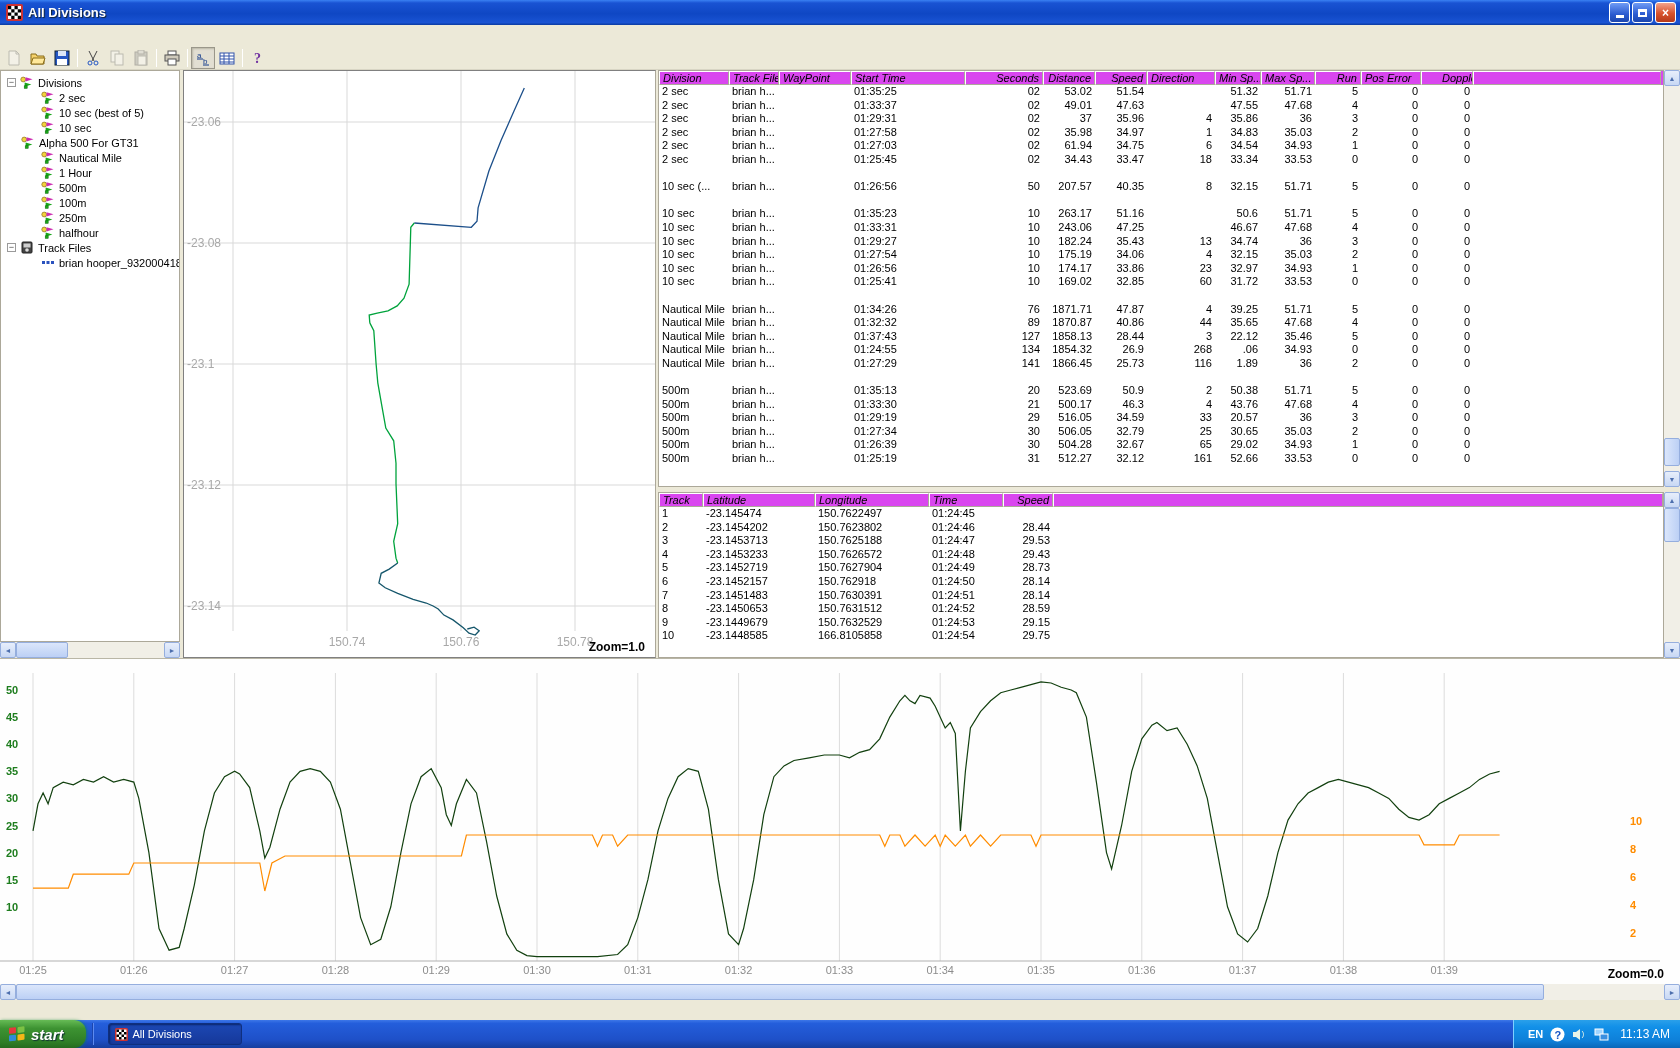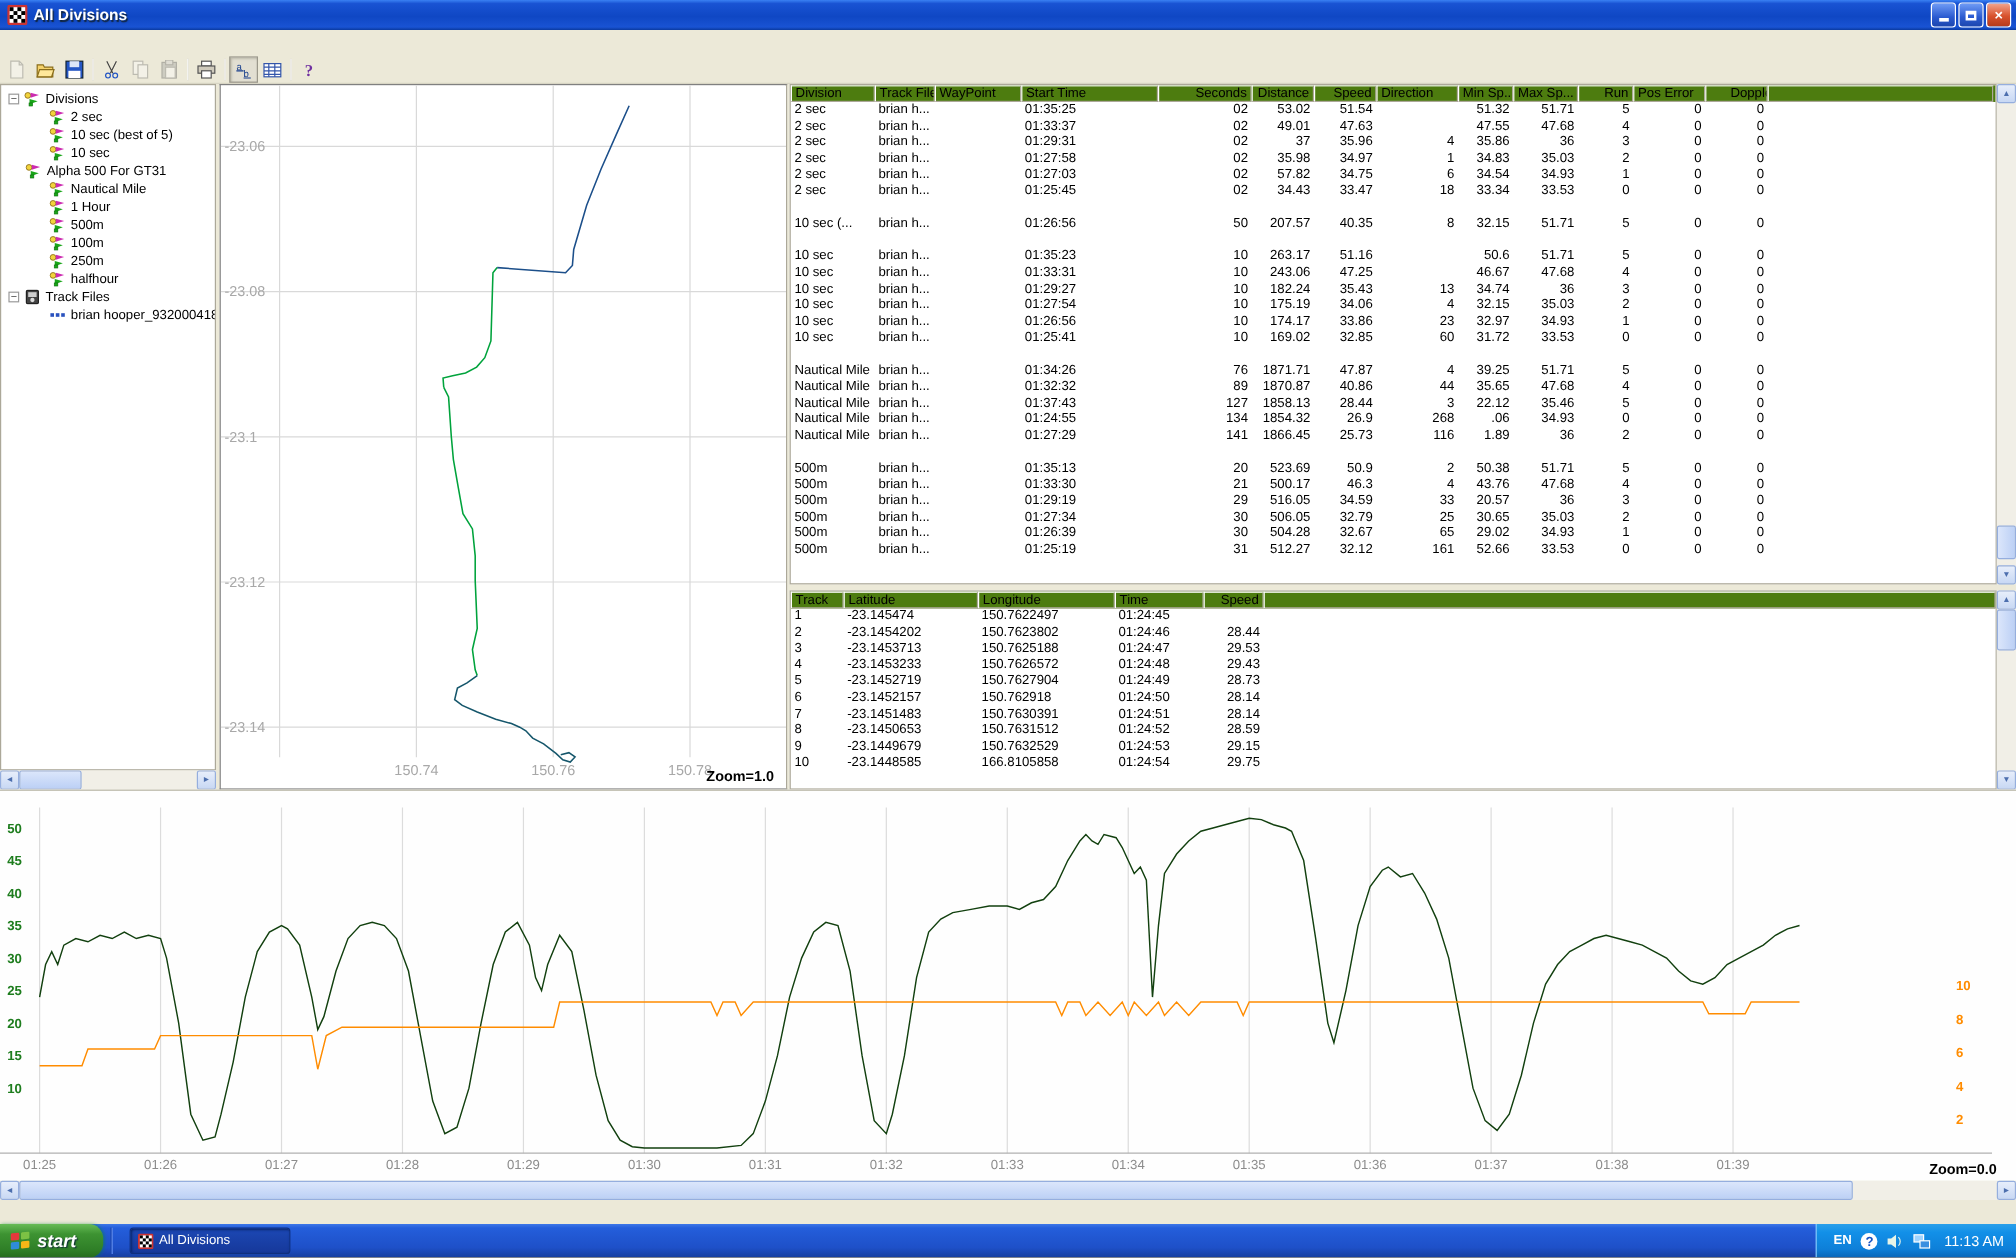--- a/index.html
+++ b/index.html
@@ -46,21 +46,21 @@
     border:1px solid #95aede;border-radius:2px;}
   .sb-thumb.h{background:linear-gradient(180deg,#dbe6fb,#bcd0f5);}
   
   .map-panel{position:absolute;left:183px;top:0;width:473px;height:588px;background:#fff;
     border:1px solid #808080;border-right:1px solid #aca899;}
   .map-zoom{position:absolute;right:10px;bottom:3px;font-size:12px;font-weight:600;color:#000;}
   
   .right-panel{position:absolute;left:658px;top:0;width:1022px;height:588px;background:#ece9d8;}
   .rt-upper{position:absolute;left:0;top:0;width:1006px;height:417px;background:#fff;border:1px solid #aca899;overflow:hidden;}
   .rt-lower{position:absolute;left:0;top:422px;width:1006px;height:166px;background:#fff;border:1px solid #aca899;overflow:hidden;}
-  .hrow{display:flex;height:14px;background:#4d7c0f;}
+  .hrow{display:flex;height:14px;background:#d946ef;font-style:italic;}
   .hcell{height:14px;line-height:13px;padding:0 3px;border-top:1px solid #fff;border-left:1px solid #fff;
     border-right:1px solid #aca899;border-bottom:1px solid #aca899;overflow:hidden;white-space:nowrap;}
   .trow{display:flex;height:13.6px;line-height:13.6px;}
   .tcell{padding:0 3px;overflow:hidden;white-space:nowrap;}
   .al{text-align:left;} .ar{text-align:right;}
   
   .chart-panel{position:absolute;left:0;top:658px;width:1680px;height:326px;background:#fefefe;border-top:1px solid #b9b6a6;}
   .chart-zoom{position:absolute;right:16px;bottom:3px;font-size:12px;font-weight:600;color:#000;}
   
   .statusbar{position:absolute;left:0;top:1000px;width:1680px;height:20px;background:#ece9d8;
@@ -446,21 +446,21 @@
             <span class="tcell ar" style="width: 46px;">2</span>
             <span class="tcell ar" style="width: 60px;">0</span>
             <span class="tcell ar" style="width: 52px;">0</span>
           </div>
           <div class="trow">
             <span class="tcell al" style="width: 70px;">2 sec</span>
             <span class="tcell al" style="width: 50px;">brian h...</span>
             <span class="tcell al" style="width: 72px;"></span>
             <span class="tcell al" style="width: 114px;">01:27:03</span>
             <span class="tcell ar" style="width: 78px;">02</span>
-            <span class="tcell ar" style="width: 52px;">57.82</span>
+            <span class="tcell ar" style="width: 52px;">61.94</span>
             <span class="tcell ar" style="width: 52px;">34.75</span>
             <span class="tcell ar" style="width: 68px;">6</span>
             <span class="tcell ar" style="width: 46px;">34.54</span>
             <span class="tcell ar" style="width: 54px;">34.93</span>
             <span class="tcell ar" style="width: 46px;">1</span>
             <span class="tcell ar" style="width: 60px;">0</span>
             <span class="tcell ar" style="width: 52px;">0</span>
           </div>
           <div class="trow">
             <span class="tcell al" style="width: 70px;">2 sec</span>

